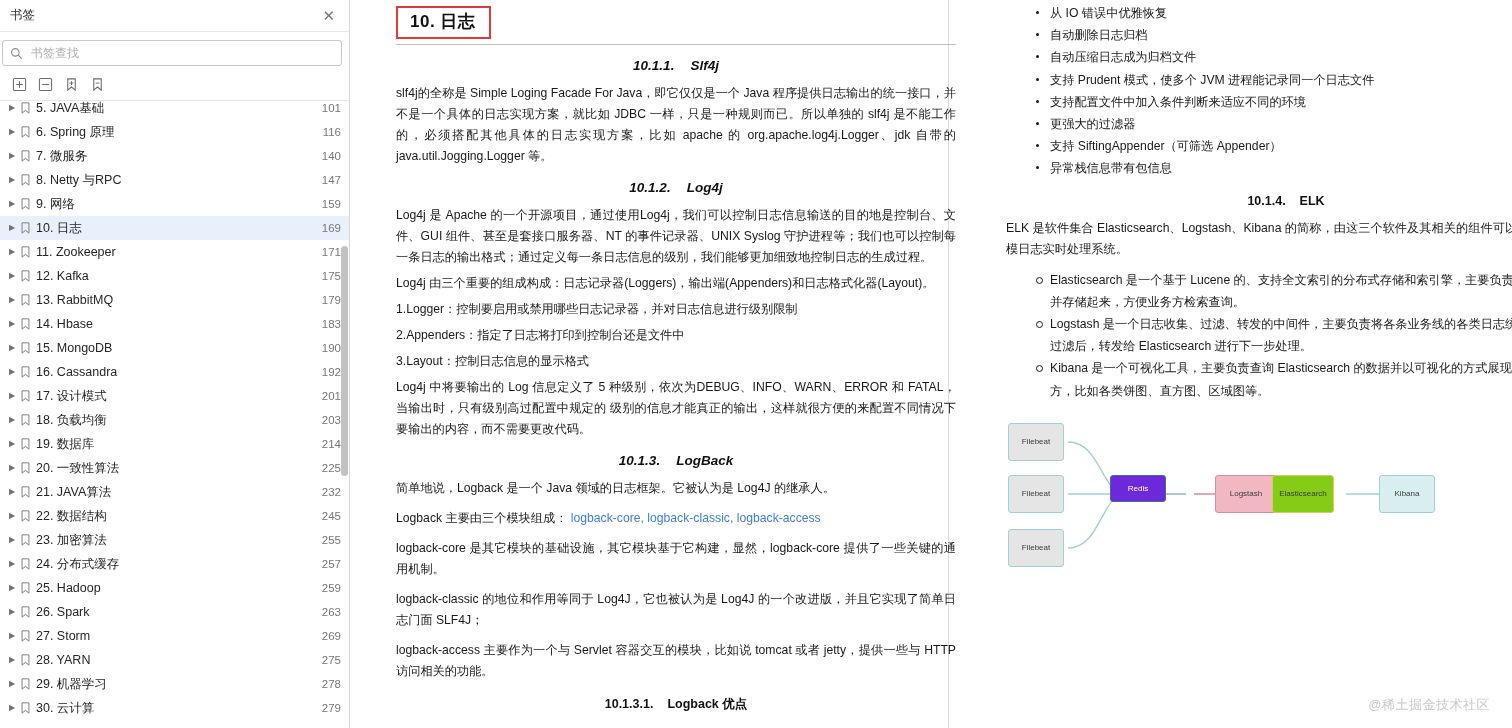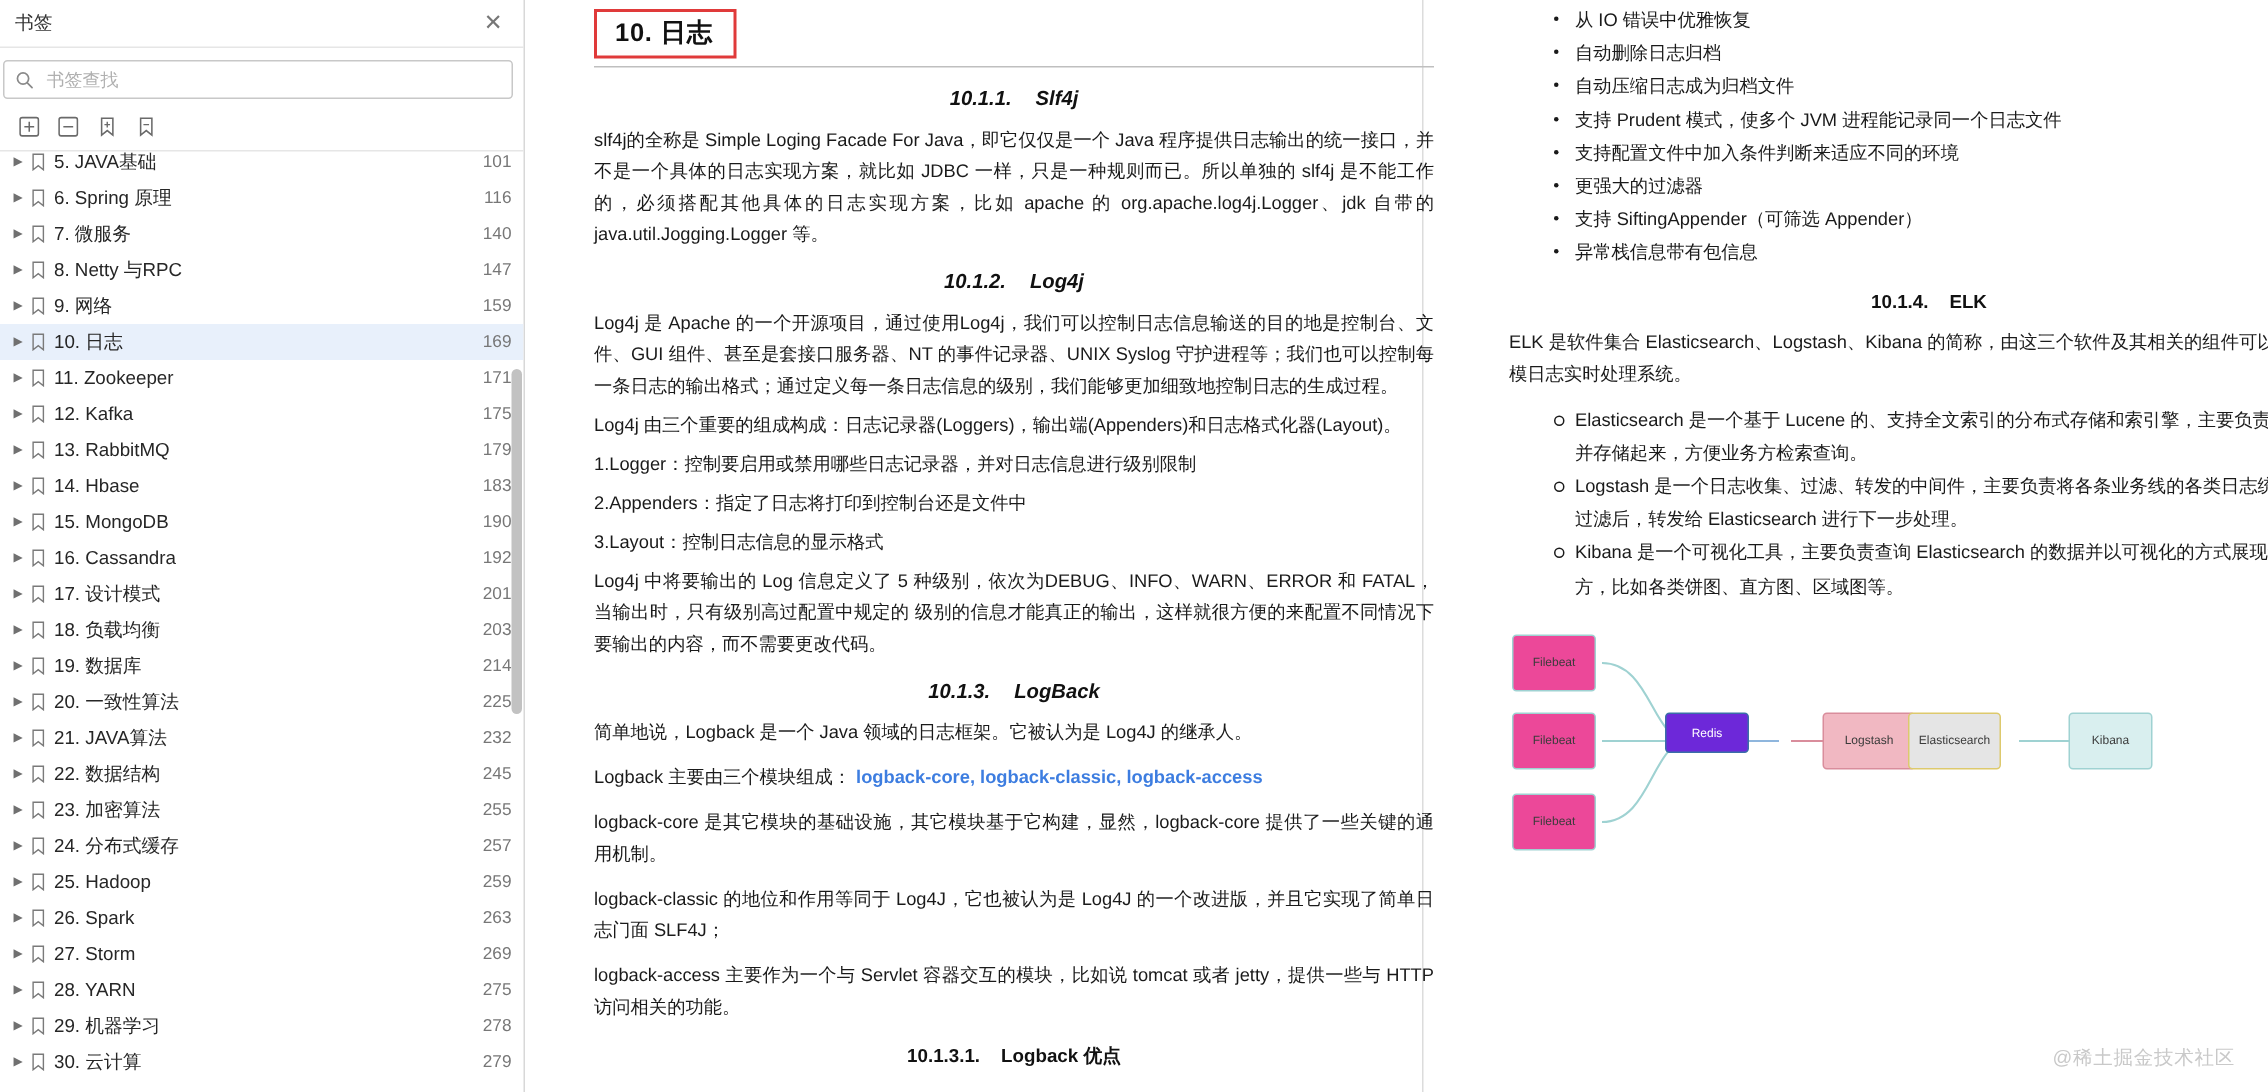--- a/index.html
+++ b/index.html
@@ -203,21 +203,21 @@
   }
   .h4 .num { margin-right: 14px; }
   .p {
     font-size: 12.2px;
     line-height: 1.72;
     color: #1a1a1a;
     margin: 0 0 9px 0;
     text-align: justify;
   }
   .p.tight { margin-bottom: 5px; }
-  .p .lnk { color: #3d7de0; font-weight: bold; }
+  .p .lnk { color: #3d7de0; }
   ul.bul {
     margin: 2px 0 6px 0;
     padding-left: 30px;
     list-style: none;
   }
   ul.bul li {
     font-size: 12.2px;
     line-height: 1.82;
     color: #1a1a1a;
     position: relative;
@@ -252,24 +252,24 @@
   .dnode {
     position: absolute;
     border-radius: 3px;
     font-size: 8px;
     color: #3b3b3b;
     display: flex;
     align-items: center;
     justify-content: center;
     box-sizing: border-box;
   }
-  .fb { width: 56px; height: 38px; background: #ec4899; border: 1px solid #9fd2d2; }
+  .fb { width: 56px; height: 38px; background: #e5e5e5; border: 1px solid #9fd2d2; }
   .redis { width: 56px; height: 27px; background: #6d28d9; border: 1px solid #3a6ea8; color: #ffffff; }
   .logstash { width: 62px; height: 38px; background: #f1b8c2; border: 1px solid #d98d9c; margin-left: 24px; }
-  .es { width: 62px; height: 38px; background: #e5e5e5; border: 1px solid #ddc96d; }
+  .es { width: 62px; height: 38px; background: #84cc16; border: 1px solid #ddc96d; }
   .kibana { width: 56px; height: 38px; background: #d9efef; border: 1px solid #9fd2d2; }
   .diagram svg { position: absolute; left: 0; top: 0; }
 
   
   .watermark {
     position: absolute;
     right: 22px;
     bottom: 14px;
     font-size: 13px;
     color: #c9c9c9;

